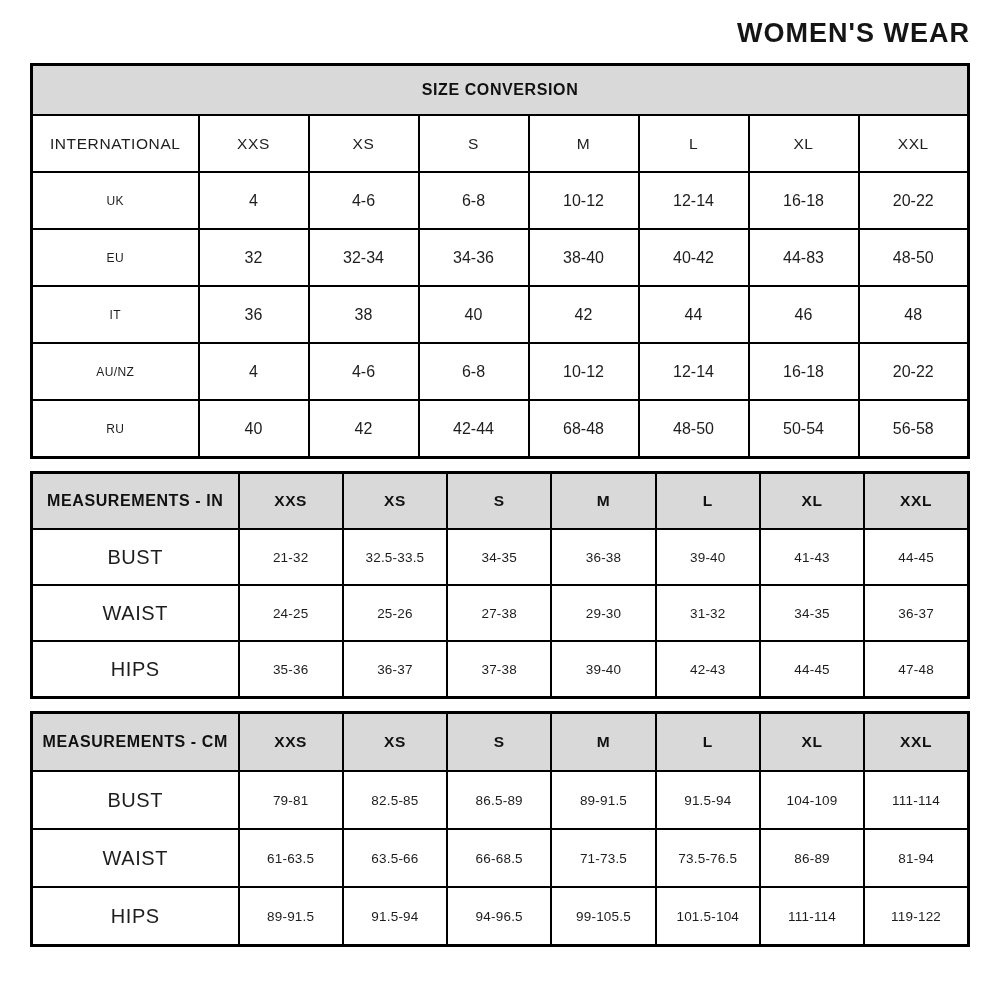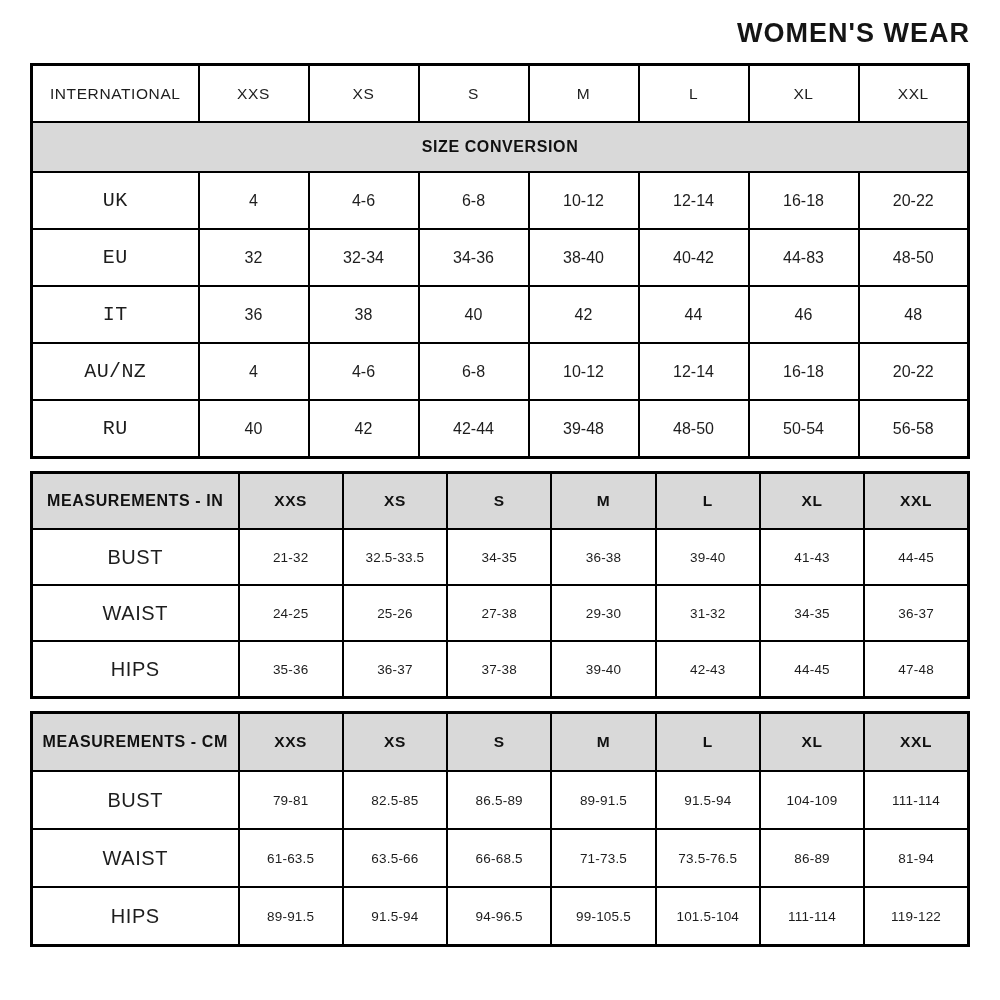--- a/index.html
+++ b/index.html
@@ -50,21 +50,21 @@
     background: #d9d9d9;
     font-weight: 700;
     font-size: 16px;
     letter-spacing: 0.6px;
     color: #111;
   }
   .t1 .colhead {
     font-size: 15.5px;
     letter-spacing: 0.6px;
   }
-  .t1 .rowlabel { font-size: 20px; letter-spacing: 0.4px; font-family: Liberation Mono, monospace; }
+  .t1 .rowlabel { font-size: 12px; letter-spacing: 0.4px; }
   
   .tm td { height: 54px; }
   .t3 td { height: 56px; }
   .tm .colhead {
     background: #d9d9d9;
     font-weight: 700;
     font-size: 15.5px;
     letter-spacing: 0.6px;
     color: #111;
   }
@@ -84,33 +84,33 @@
       <col>
         <col>
         <col>
         <col>
         <col>
         <col>
         <col>
     </colgroup>
     <tbody>
         <tr>
+          <td class="band" colspan="8">SIZE CONVERSION</td>
+        </tr>
+        <tr>
           <td class="colhead firstcol">INTERNATIONAL</td>
           <td class="colhead">XXS</td>
           <td class="colhead">XS</td>
           <td class="colhead">S</td>
           <td class="colhead">M</td>
           <td class="colhead">L</td>
           <td class="colhead">XL</td>
           <td class="colhead">XXL</td>
         </tr>
         <tr>
-          <td class="band" colspan="8">SIZE CONVERSION</td>
-        </tr>
-        <tr>
           <td class="rowlabel">UK</td>
           <td class="val">4</td>
           <td class="val">4-6</td>
           <td class="val">6-8</td>
           <td class="val">10-12</td>
           <td class="val">12-14</td>
           <td class="val">16-18</td>
           <td class="val">20-22</td>
         </tr>
         <tr>
@@ -141,21 +141,21 @@
           <td class="val">10-12</td>
           <td class="val">12-14</td>
           <td class="val">16-18</td>
           <td class="val">20-22</td>
         </tr>
         <tr>
           <td class="rowlabel">RU</td>
           <td class="val">40</td>
           <td class="val">42</td>
           <td class="val">42-44</td>
-          <td class="val">39-48</td>
+          <td class="val">68-48</td>
           <td class="val">48-50</td>
           <td class="val">50-54</td>
           <td class="val">56-58</td>
         </tr>
       </tbody>
   </table>
 
   <table class="tm t2">
     <colgroup>
       <col style="width:207px">

